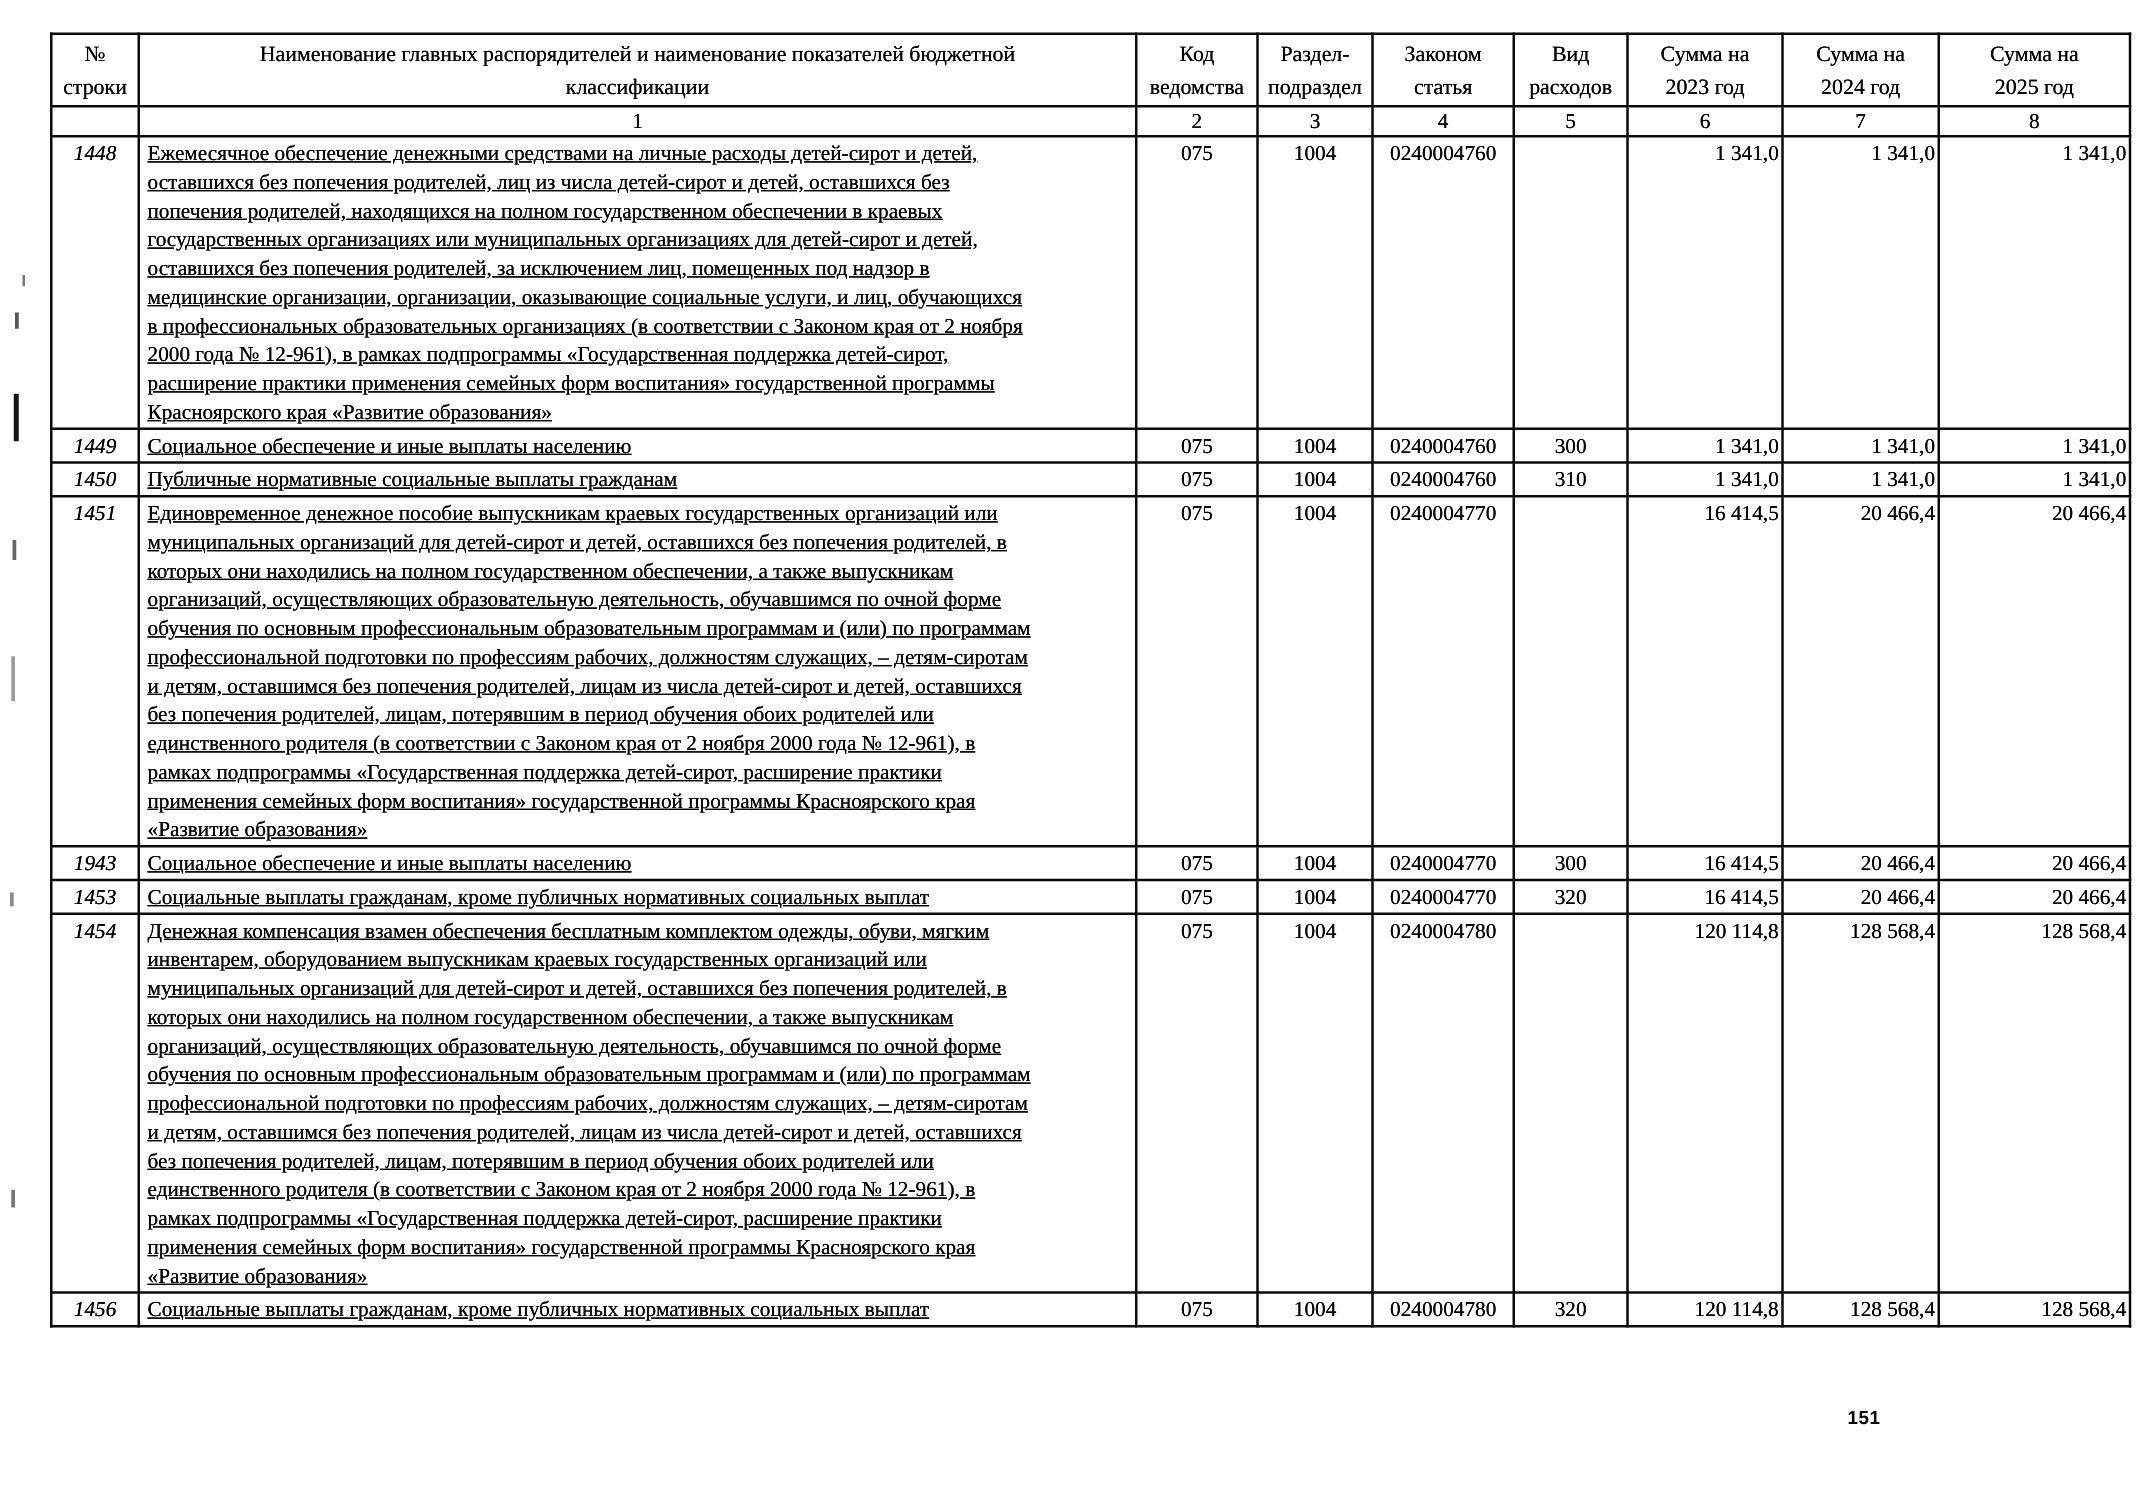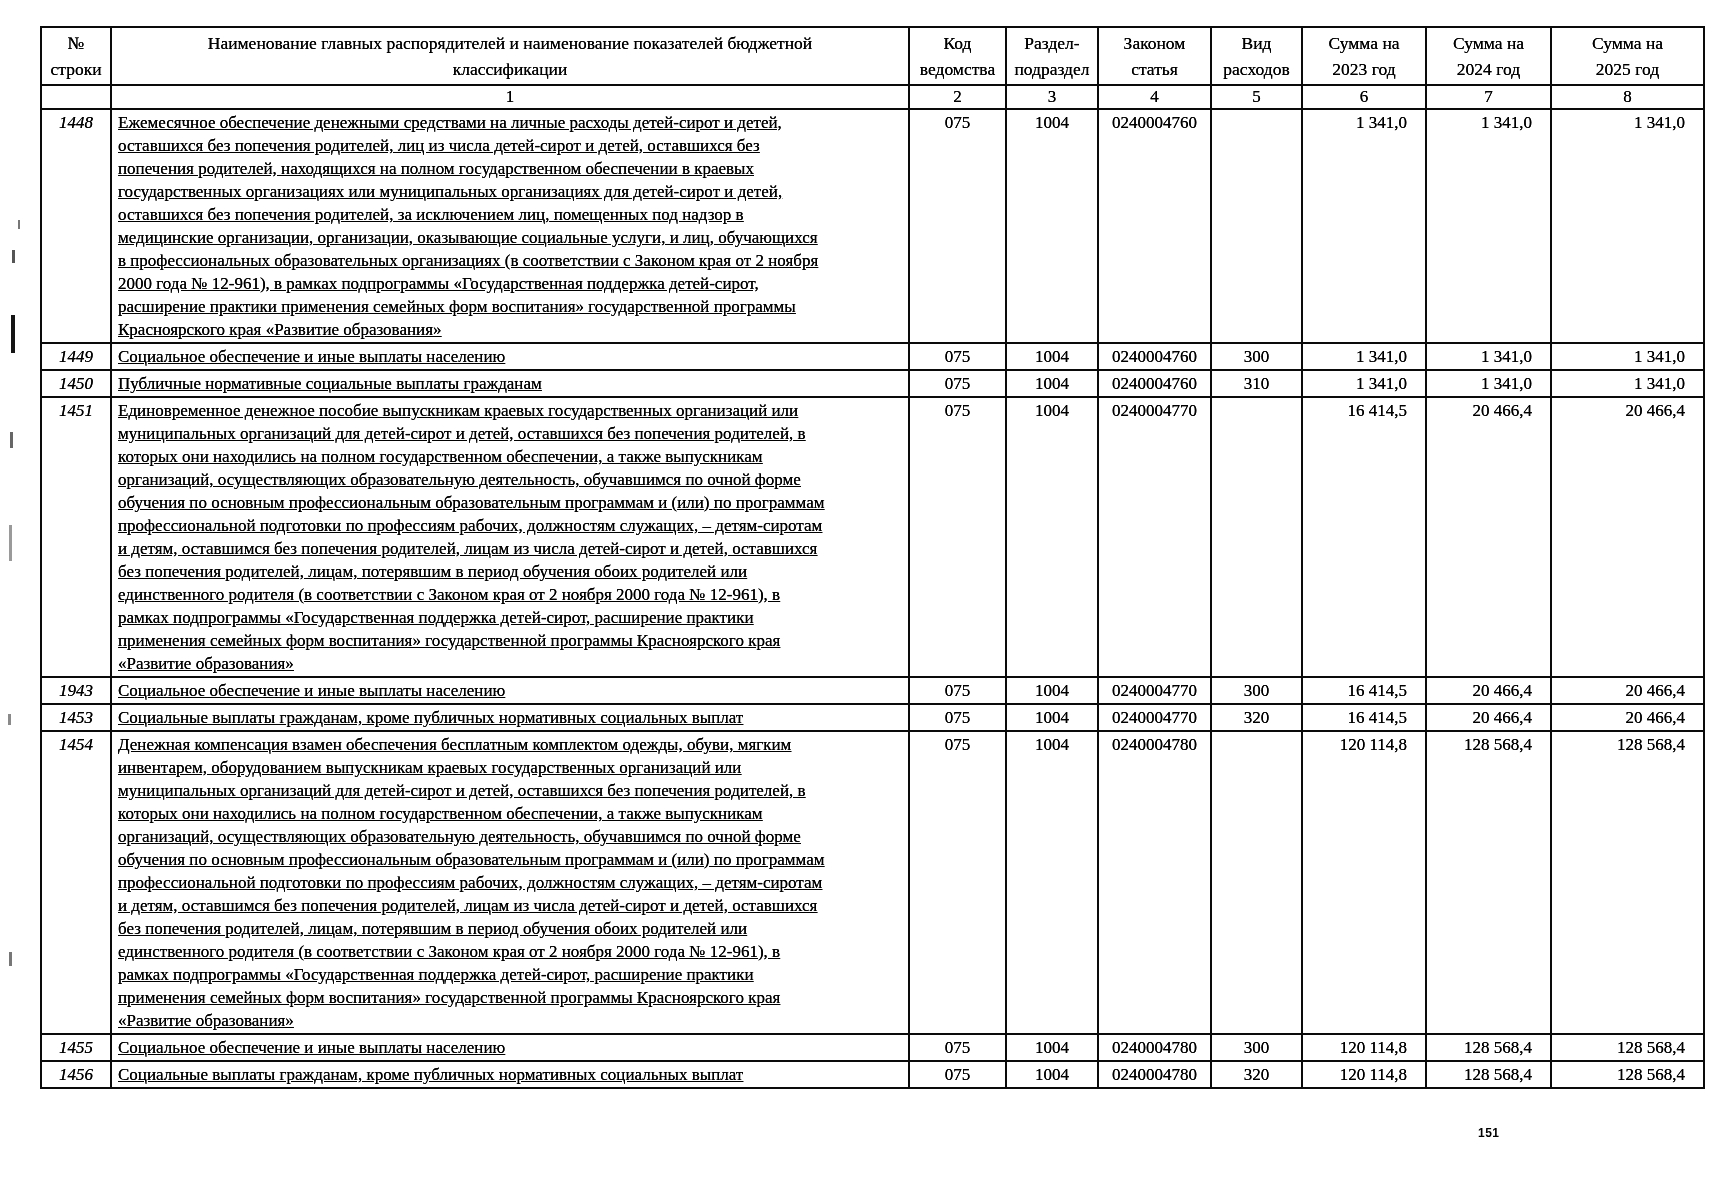--- a/index.html
+++ b/index.html
@@ -50,28 +50,28 @@
   tbody td {
     vertical-align: top;
     font-size: 17px;
     line-height: 23px;
     padding: 1px 3px;
     text-shadow: 0 0 0.5px #000;
   }
   tbody td.num { text-align: center; font-style: italic; }
   tbody td.name { text-align: left; padding-left: 6px; padding-right: 6px; white-space: pre-line; text-decoration: underline; }
   tbody td.center { text-align: center; }
-  tbody td.sum { text-align: right; padding-right: 18px; }
+  tbody td.sum { text-align: right; padding-right: 2px; }
 
   .page-number {
     position: absolute;
     left: 1478px;
     top: 1126px;
     font-family: "Liberation Sans", sans-serif;
-    font-size: 12px;
+    font-size: 15px;
     font-weight: bold;
     letter-spacing: 0.5px;
   }
   .scan-artifact { position: absolute; }
 </style>
 </head>
 <body>
 
 <div class="scan-page">
 
@@ -224,31 +224,20 @@
 «Развитие образования»</td>
           <td class="center">075</td>
           <td class="center">1004</td>
           <td class="center">0240004780</td>
           <td class="center"></td>
           <td class="sum">120 114,8</td>
           <td class="sum">128 568,4</td>
           <td class="sum">128 568,4</td>
         </tr>
         <tr>
-          <td class="num">1455</td>
-          <td class="name">Социальное обеспечение и иные выплаты населению</td>
-          <td class="center">075</td>
-          <td class="center">1004</td>
-          <td class="center">0240004780</td>
-          <td class="center">300</td>
-          <td class="sum">120 114,8</td>
-          <td class="sum">128 568,4</td>
-          <td class="sum">128 568,4</td>
-        </tr>
-        <tr>
           <td class="num">1456</td>
           <td class="name">Социальные выплаты гражданам, кроме публичных нормативных социальных выплат</td>
           <td class="center">075</td>
           <td class="center">1004</td>
           <td class="center">0240004780</td>
           <td class="center">320</td>
           <td class="sum">120 114,8</td>
           <td class="sum">128 568,4</td>
           <td class="sum">128 568,4</td>
         </tr>

